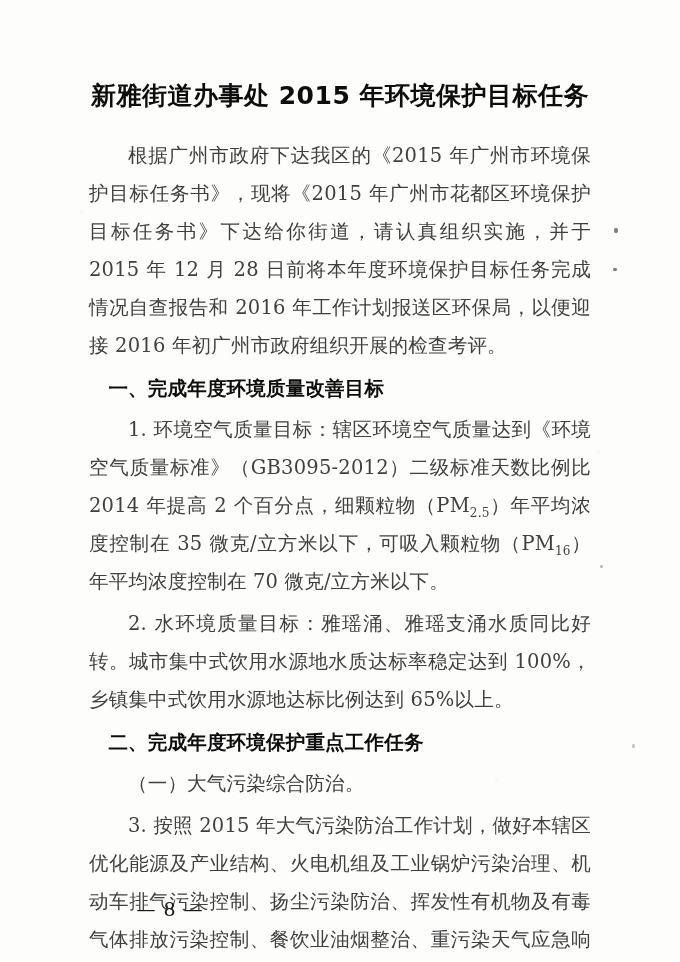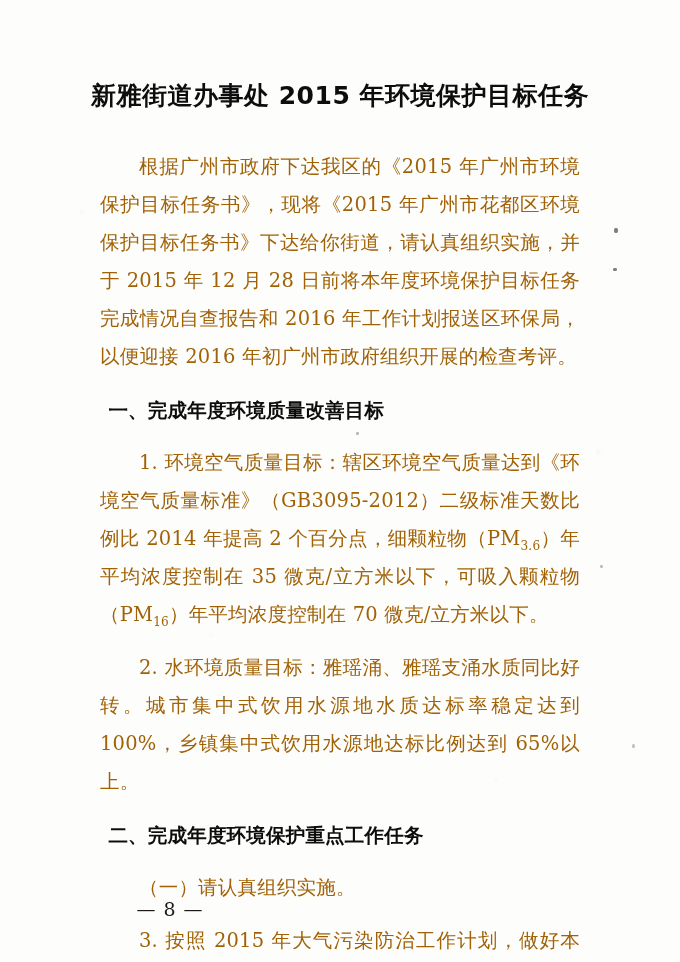--- a/index.html
+++ b/index.html
@@ -48,27 +48,27 @@
   }
 
   .body-block {
     position: absolute;
     left: 85px;
     top: 133px;
     width: 510px;
   }
 
   p.para {
-    margin: 15px;
+    margin: 4px;
     font-size: 19.5px;
     line-height: 38px;
     text-align: justify;
     text-align-last: left;
     text-indent: 2em;
-    color: #a16207;
+    color: #404040;
     letter-spacing: 0.2px;
   }
 
   h2.section-heading {
     margin: 0;
     font-family: Liberation Sans, sans-serif;
     font-weight: bold;
     font-size: 19.5px;
     line-height: 38px;
     text-indent: 1.2em;
@@ -106,27 +106,27 @@
   <div class="speck" style="left:632px; top:744px; width:3px; height:4px; opacity:.45;"></div>
 
   <h1 class="doc-title">新雅街道办事处 2015 年环境保护目标任务</h1>
 
   <div class="body-block">
 
     <p class="para">根据广州市政府下达我区的《2015 年广州市环境保护目标任务书》，现将《2015 年广州市花都区环境保护目标任务书》下达给你街道，请认真组织实施，并于 2015 年 12 月 28 日前将本年度环境保护目标任务完成情况自查报告和 2016 年工作计划报送区环保局，以便迎接 2016 年初广州市政府组织开展的检查考评。</p>
 
     <h2 class="section-heading">一、完成年度环境质量改善目标</h2>
 
-    <p class="para"><span>1. 环境空气质量目标：辖区环境空气质量达到《环境空气质量标准》（GB3095-2012）二级标准天数比例比 2014 年提高 2 个百分点，细颗粒物（PM</span><span class="subnum">3.6</span><span>）年平均浓度控制在 35 微克/立方米以下，可吸入颗粒物（PM</span><span class="subnum">16</span><span>）年平均浓度控制在 70 微克/立方米以下。</span></p>
+    <p class="para"><span>1. 环境空气质量目标：辖区环境空气质量达到《环境空气质量标准》（GB3095-2012）二级标准天数比例比 2014 年提高 2 个百分点，细颗粒物（PM</span><span class="subnum">2.5</span><span>）年平均浓度控制在 35 微克/立方米以下，可吸入颗粒物（PM</span><span class="subnum">16</span><span>）年平均浓度控制在 70 微克/立方米以下。</span></p>
 
     <p class="para">2. 水环境质量目标：雅瑶涌、雅瑶支涌水质同比好转。城市集中式饮用水源地水质达标率稳定达到 100%，乡镇集中式饮用水源地达标比例达到 65%以上。</p>
 
     <h2 class="section-heading">二、完成年度环境保护重点工作任务</h2>
 
-    <p class="para">（一）请认真组织实施。</p>
+    <p class="para">（一）大气污染综合防治。</p>
 
     <p class="para">3. 按照 2015 年大气污染防治工作计划，做好本辖区优化能源及产业结构、火电机组及工业锅炉污染治理、机动车排气污染控制、扬尘污染防治、挥发性有机物及有毒气体排放污染控制、餐饮业油烟整治、重污染天气应急响应等工作；完成 2015 年锅炉整治任务（详见附件 1）。</p>
 
   </div>
 
   <div class="page-number">— 8 —</div>
 
 </div>
 
 </body></html>

